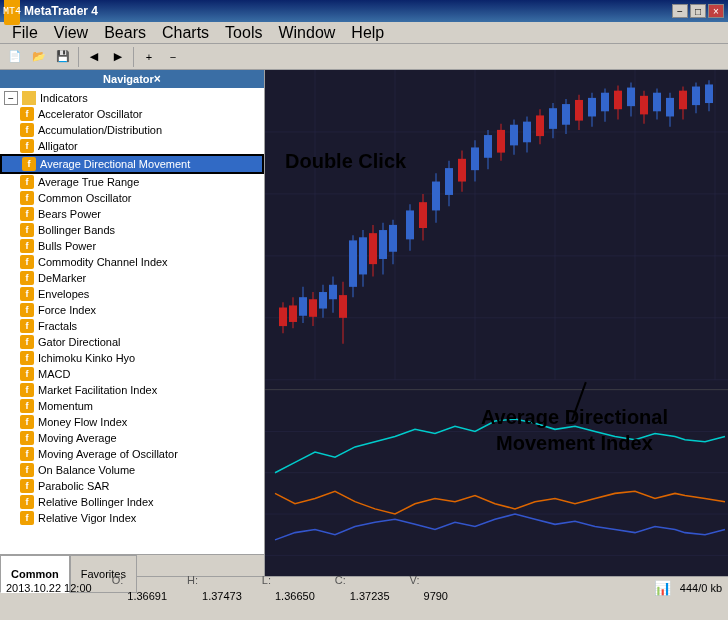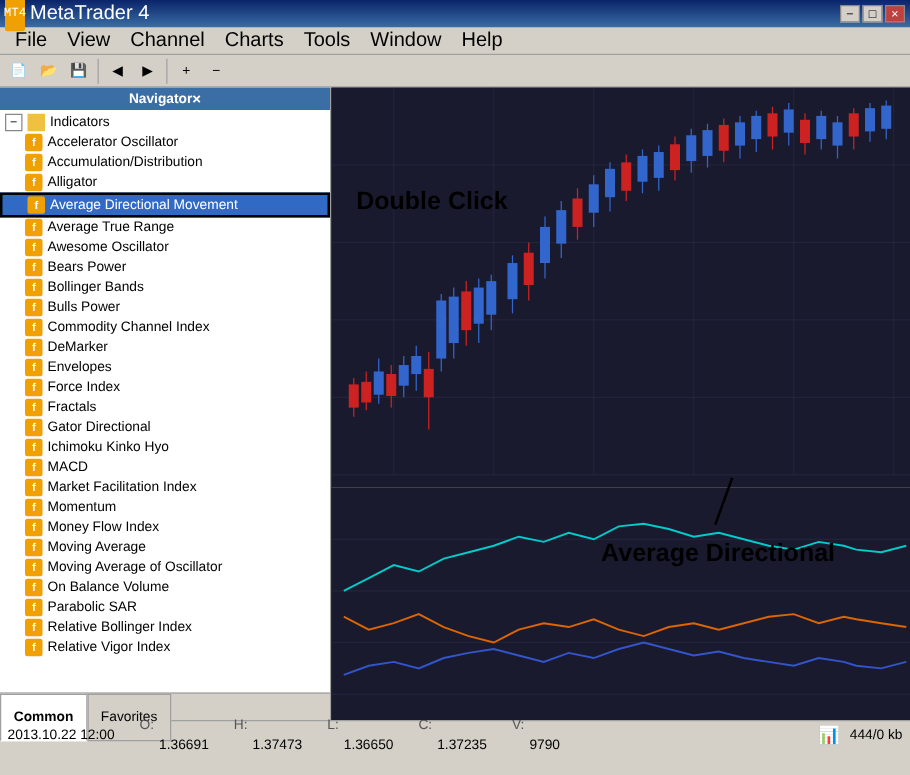--- a/index.html
+++ b/index.html
@@ -10,21 +10,21 @@
       background: linear-gradient(to bottom, #0a246a, #3a6ea5);
       height: 22px;
       display: flex;
       align-items: center;
       justify-content: space-between;
       padding: 0 4px;
       color: white;
     }
     .title-bar-left { display: flex; align-items: center; gap: 4px; }
     .title-bar-icon { width: 16px; height: 28px; background: #f0a000; border-radius: 2px; display: flex; align-items: center; justify-content: center; font-size: 10px; color: white; font-family: Liberation Mono, monospace; }
-    .title-bar-title { font-size: 16px; color: white; font-weight: normal; }
+    .title-bar-title { font-size: 12px; color: white; font-weight: bold; }
     .title-bar-controls { display: flex; gap: 2px; }
     .tb-btn { width: 16px; height: 14px; background: #d4d0c8; border: 1px solid #888; display: flex; align-items: center; justify-content: center; font-size: 10px; cursor: pointer; color: #000; }
     .tb-btn.close { background: #c04040; color: white; }
 
     
     .menu-bar {
       background: #d4d0c8;
       height: 22px;
       display: flex;
       align-items: center;
@@ -257,21 +257,21 @@
   <div class="title-bar-controls">
     <div class="tb-btn">−</div>
     <div class="tb-btn">□</div>
     <div class="tb-btn close">×</div>
   </div>
 </div>
 
 <div class="menu-bar">
   <div class="menu-item">File</div>
   <div class="menu-item">View</div>
-  <div class="menu-item">Channel</div>
+  <div class="menu-item">Bears</div>
   <div class="menu-item">Charts</div>
   <div class="menu-item">Tools</div>
   <div class="menu-item">Window</div>
   <div class="menu-item">Help</div>
 </div>
 
 <div class="toolbar">
   <div class="toolbar-btn">📄</div>
   <div class="toolbar-btn">📂</div>
   <div class="toolbar-btn">💾</div>
@@ -314,21 +314,21 @@
       <div class="tree-item selected">
         <div class="item-icon">f</div>
         <span>Average Directional Movement</span>
       </div>
       <div class="tree-item">
         <div class="item-icon">f</div>
         <span>Average True Range</span>
       </div>
       <div class="tree-item">
         <div class="item-icon">f</div>
-        <span>Awesome Oscillator</span>
+        <span>Common Oscillator</span>
       </div>
       <div class="tree-item">
         <div class="item-icon">f</div>
         <span>Bears Power</span>
       </div>
       <div class="tree-item">
         <div class="item-icon">f</div>
         <span>Bollinger Bands</span>
       </div>
       <div class="tree-item">
@@ -410,20 +410,21 @@
       <div class="nav-tab">Favorites</div>
     </div>
   </div>
 
   <div class="chart-area">
     <div class="annotation-double-click">
       <span>Double Click</span>
     </div>
     <div class="annotation-adm">
       <span>Average Directional</span><br>
+      <span>Movement Index</span>
     </div>
     <div class="arrow-line"></div>
 
     <svg class="chart-svg" viewBox="0 0 463 490" preserveAspectRatio="none">
 
       <rect width="463" height="490" fill="#1a1a2e"></rect>
 
       <g stroke="#2a2a4a" stroke-width="0.5">
         <line x1="0" y1="60" x2="463" y2="60"></line>
         <line x1="0" y1="120" x2="463" y2="120"></line>

